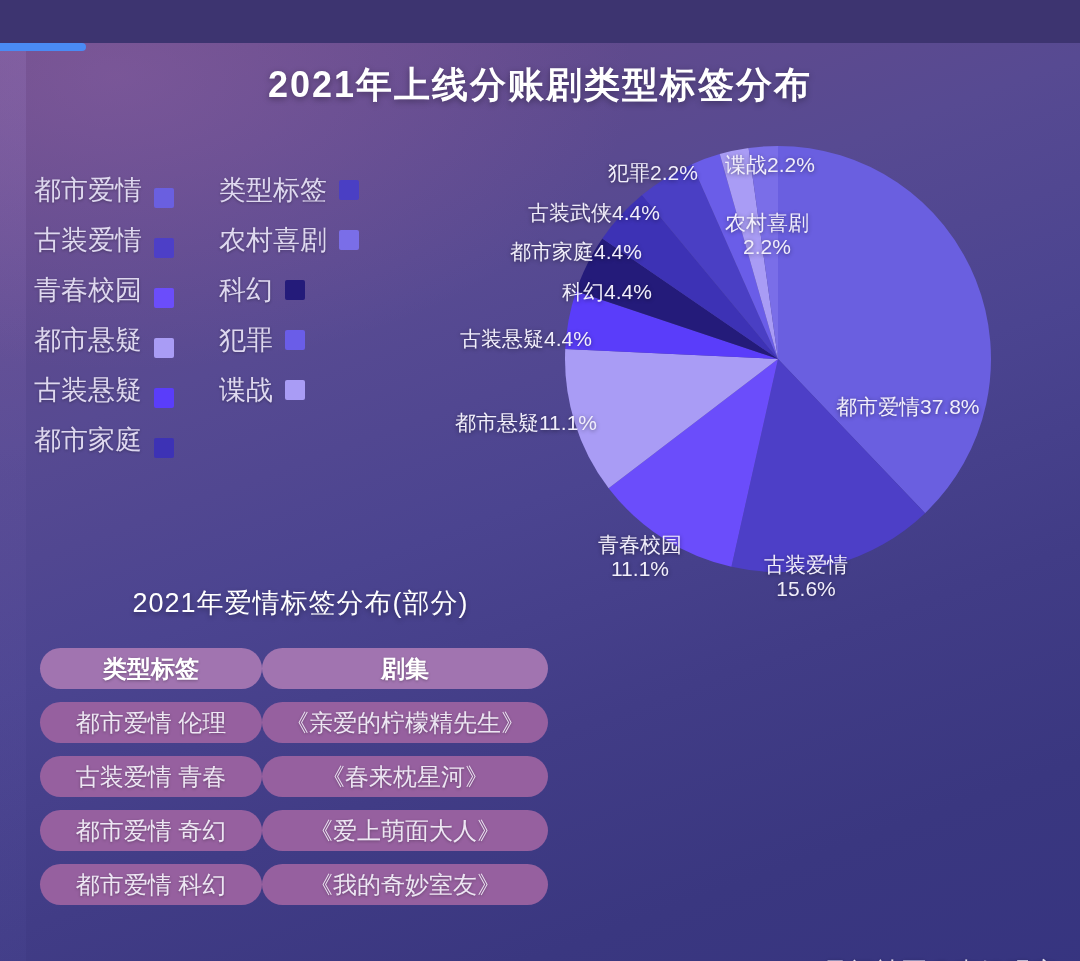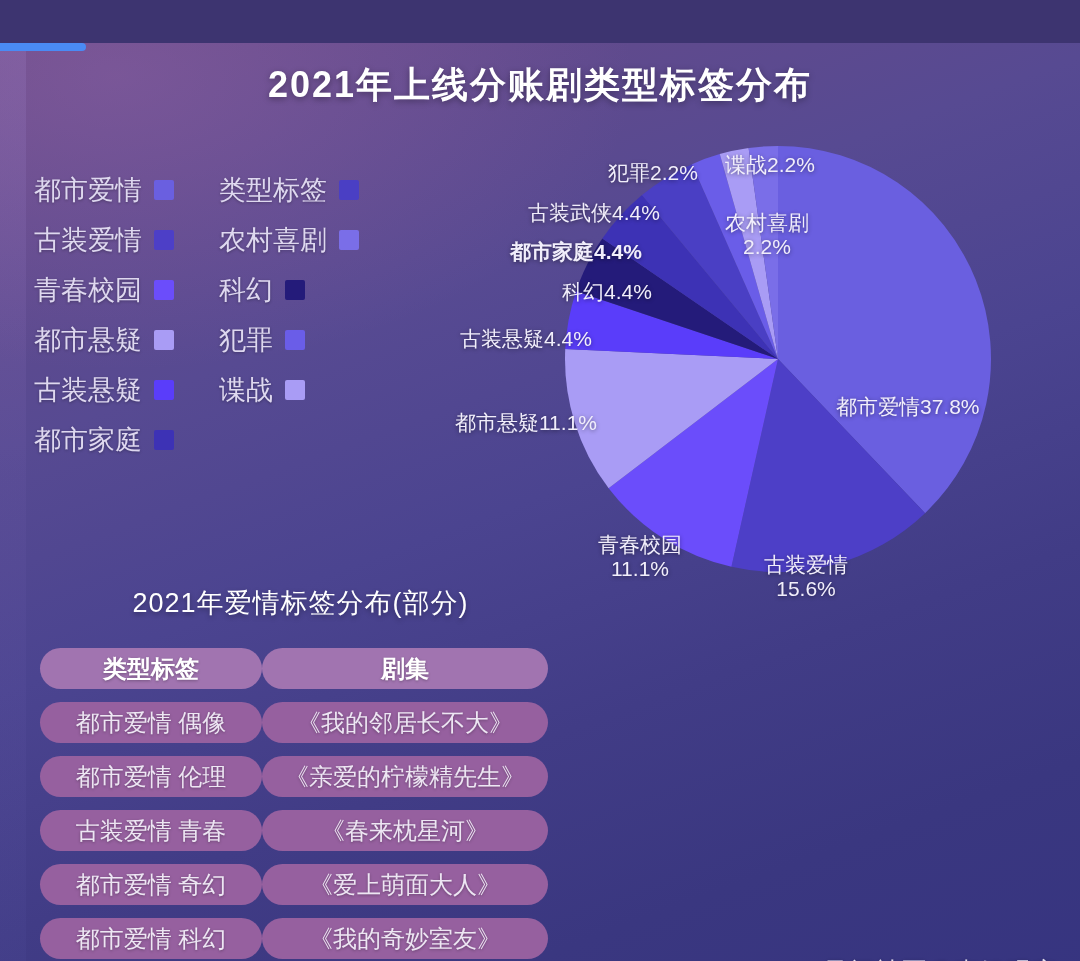--- a/index.html
+++ b/index.html
@@ -45,21 +45,21 @@
     color:#ffffff;font-size:36px;font-weight:bold;letter-spacing:2px;
     text-shadow:0 2px 6px rgba(0,0,0,.35);
   }
 
   
   #legend{
     position:absolute;left:34px;top:122px;width:400px;
   }
   .legend-row{display:flex;align-items:center;height:50px;}
   .legend-cell{display:flex;align-items:center;}
-  .legend-cell.col-a{width:185px;}
+  .legend-cell.col-a{width:185px;align-items:flex-end;}
   .legend-cell.col-b{width:200px;}
   .legend-label{
     color:#ded8ef;font-size:27px;white-space:nowrap;
     text-shadow:0 1px 3px rgba(0,0,0,.3);
   }
   .legend-swatch{
     width:20px;height:20px;margin-left:12px;border-radius:2px;flex:0 0 auto;
   }
 
   
@@ -191,21 +191,21 @@
       <div class="pie-callout" style="left: 185px; top: 30px;">
         <div>谍战2.2%</div>
       </div>
       <div class="pie-callout" style="left: -12px; top: 78px;">
         <div>古装武侠4.4%</div>
       </div>
       <div class="pie-callout" style="left: 185px; top: 88px;">
         <div>农村喜剧</div>
         <div style="text-align: center;">2.2%</div>
       </div>
-      <div class="pie-callout" style="left: -30px; top: 117px; font-weight: bold;">
+      <div class="pie-callout" style="left: -30px; top: 117px;">
         <div>都市家庭4.4%</div>
       </div>
       <div class="pie-callout" style="left: 22px; top: 157px;">
         <div>科幻4.4%</div>
       </div>
       <div class="pie-callout" style="left: -80px; top: 204px;">
         <div>古装悬疑4.4%</div>
       </div>
       <div class="pie-callout" style="left: -85px; top: 288px;">
         <div>都市悬疑11.1%</div>
@@ -223,24 +223,20 @@
       </div>
     </div>
 
   <div id="table-title">2021年爱情标签分布(部分)</div>
   <div id="tag-table">
       <div class="trow head">
         <div class="pill c1">类型标签</div>
         <div class="pill c2">剧集</div>
       </div>
       <div class="trow body">
-        <div class="pill c1">都市爱情 偶像</div>
-        <div class="pill c2">《我的邻居长不大》</div>
-      </div>
-      <div class="trow body">
         <div class="pill c1">都市爱情 伦理</div>
         <div class="pill c2">《亲爱的柠檬精先生》</div>
       </div>
       <div class="trow body">
         <div class="pill c1">古装爱情 青春</div>
         <div class="pill c2">《春来枕星河》</div>
       </div>
       <div class="trow body">
         <div class="pill c1">都市爱情 奇幻</div>
         <div class="pill c2">《爱上萌面大人》</div>

